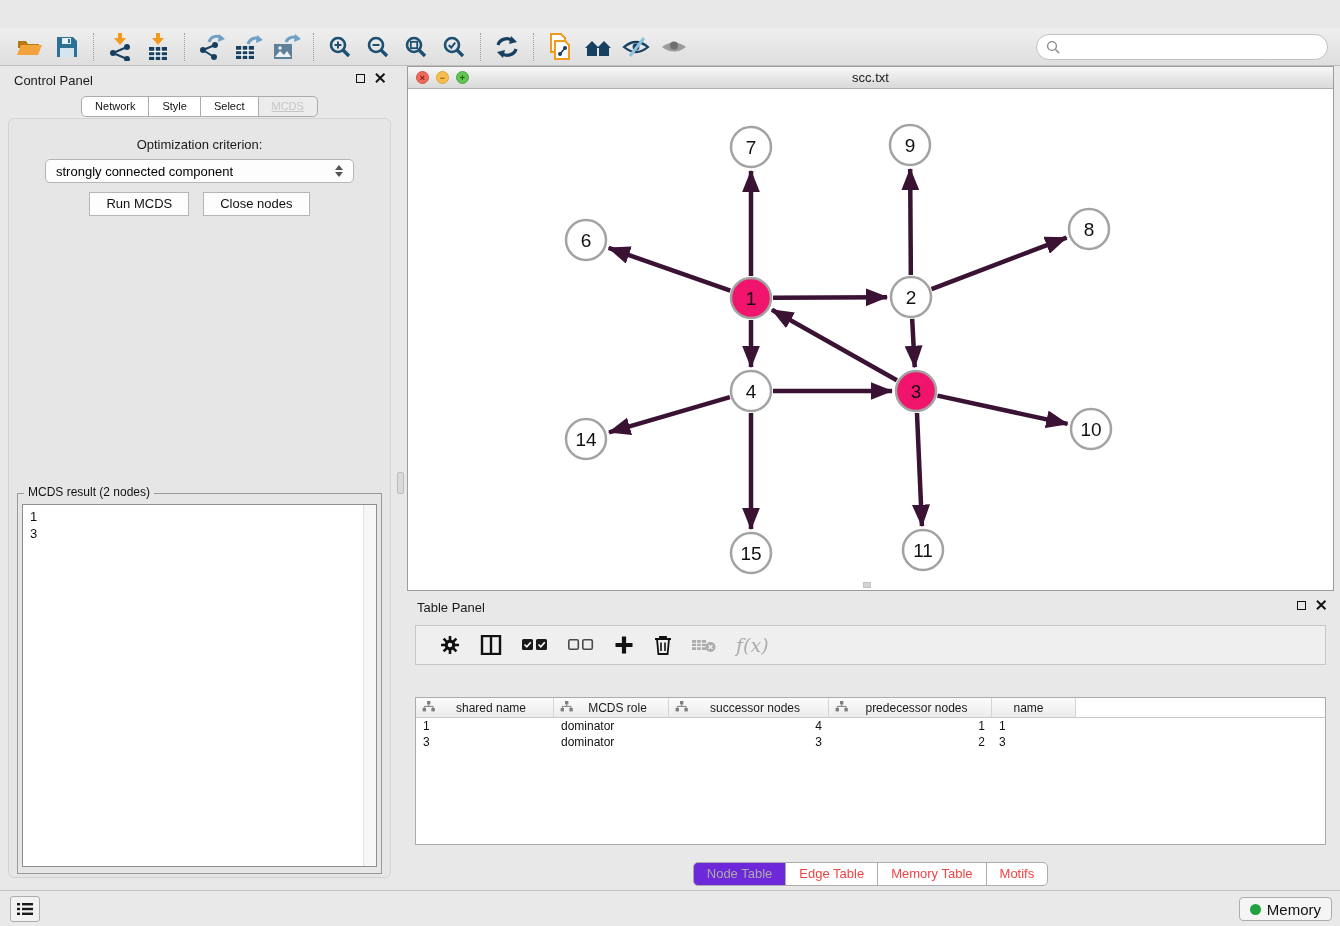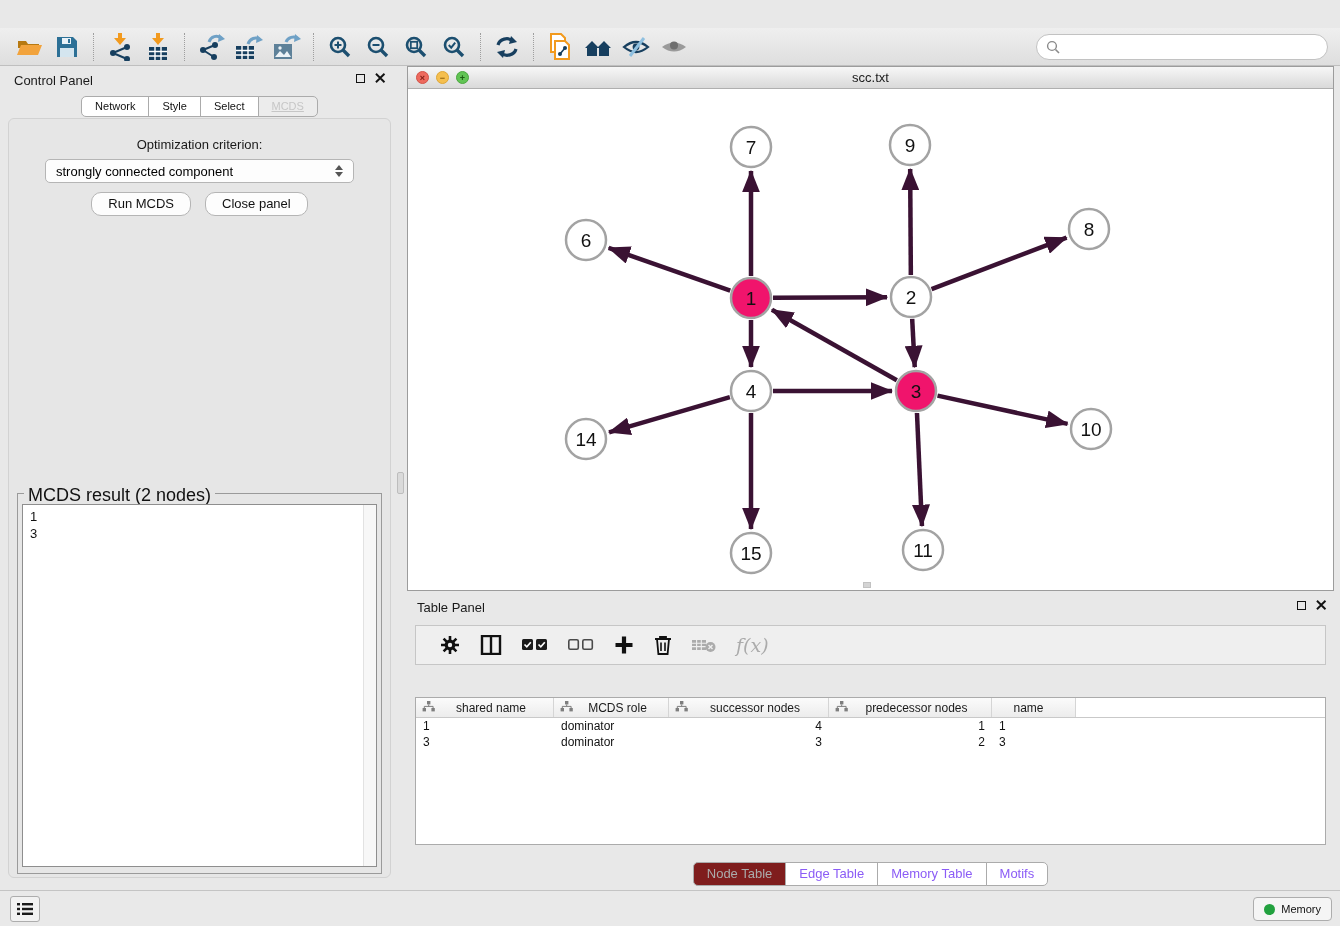--- a/index.html
+++ b/index.html
@@ -42,23 +42,23 @@
     border:1px solid #D2D2D2; border-radius:6px; }
   .opt-label { position:absolute; top:18px; left:0; right:0; text-align:center; font-size:13px; color:#1A1A1A; }
   .criterion { position:absolute; top:40px; left:36px; right:36px; height:24px; background:#FDFDFD;
     border:1px solid #B5B5B5; border-radius:5px; display:flex; align-items:center; padding:0 10px; font-size:13px; }
   .criterion .lbl { flex:1; }
   .stepper { display:flex; flex-direction:column; gap:2px; align-items:center; }
   .stepper i { width:0; height:0; border-left:4px solid transparent; border-right:4px solid transparent; }
   .stepper .up { border-bottom:5px solid #555; }
   .stepper .dn { border-top:5px solid #555; }
   .cp-buttons { position:absolute; top:73px; left:0; right:0; display:flex; justify-content:center; gap:14px; }
-  .pbtn { padding:3px 16px 4px; background:#FDFDFD; border:1px solid #B5B5B5; border-radius:10px; font-size:13px; color:#111; }
+  .pbtn { padding:3px 16px 4px; background:#FDFDFD; border:1px solid #B5B5B5; border-radius:0; font-size:13px; color:#111; }
   .result-group { position:absolute; left:8px; right:8px; top:374px; bottom:3px; border:1px solid #9A9A9A; }
-  .result-legend { position:absolute; top:-9px; left:6px; background:#E6E6E6; padding:0 4px; font-size:18px; color:#111; }
+  .result-legend { position:absolute; top:-9px; left:6px; background:#E6E6E6; padding:0 4px; font-size:12px; color:#111; }
   .result-box { position:absolute; left:4px; right:4px; top:10px; bottom:6px; background:#FFF; border:1px solid #8E8E8E; padding:3px 7px; font-size:13px; line-height:17px; color:#111; }
   .result-scroll { position:absolute; right:0; top:0; bottom:0; width:13px; background:#F7F7F7; border-left:1px solid #E2E2E2; }
 
   
   .net-window { position:absolute; left:407px; top:66px; width:927px; height:525px; background:#FFF; border:1px solid #9C9C9C; }
   .nw-title { position:relative; height:22px; background:linear-gradient(#F7F7F7,#D9D9D9); border-bottom:1px solid #AFAFAF;
     display:flex; align-items:center; justify-content:center; font-size:13px; color:#1A1A1A; }
   .traffic { position:absolute; left:8px; top:4px; display:flex; gap:7px; }
   .traffic span { width:13px; height:13px; border-radius:50%; font-size:9px; font-weight:bold; display:flex; align-items:center; justify-content:center; }
   .tl-close { background:#ED6A5E; border:1px solid #D35248; color:#7E1A12; }
@@ -77,31 +77,31 @@
   .fx { font-family:"DejaVu Serif", serif; font-style:italic; font-size:19px; color:#ABABAB; }
   .tbl { position:absolute; left:8px; right:8px; top:78px; bottom:43px; background:#FFF; border:1px solid #ABABAB; overflow:hidden;margin-top:24px; }
   .tbl-head { display:flex; height:20px; border-bottom:1px solid #C9C9C9; }
   .th { background:linear-gradient(#FBFBFB,#ECECEC); border-right:1px solid #D5D5D5; display:flex; align-items:center; font-size:12px; color:#1A1A1A; }
   .th .hico { margin:0 4px 0 6px; }
   .th .hlbl { flex:1; text-align:center; padding-right:10px; }
   .tr { display:flex; height:16px; font-size:12px; color:#111; }
   .td { padding:0 7px; overflow:hidden; white-space:nowrap; line-height:16px; }
   .ta-r { text-align:right; } .ta-l { text-align:left; }
   .bt-tabs { position:absolute; bottom:2px; left:0; right:0; display:flex; justify-content:center; }
-  .bt-tab { padding:3px 13px 4px; background:#FFF; border:1px solid #ABABAB; font-size:13px; color:#8b5cf6; margin-left:-1px; }
+  .bt-tab { padding:3px 13px 4px; background:#FFF; border:1px solid #ABABAB; font-size:13px; color:#ef4444; margin-left:-1px; }
   .bt-tab:first-child { border-radius:5px 0 0 5px; margin-left:0; }
   .bt-tab:last-child { border-radius:0 5px 5px 0; }
-  .bt-tab.active { background:#7f1d1d; color:#ABABAB; }
+  .bt-tab.active { background:#6d28d9; color:#ABABAB; }
 
   
   .statusbar { position:absolute; bottom:0; left:0; right:0; height:36px; background:#E9E9E9; border-top:1px solid #C4C4C4; }
   .list-btn { position:absolute; left:10px; top:5px; width:30px; height:26px; background:#F2F2F2; border:1px solid #ADADAD; border-radius:3px;
     display:flex; align-items:center; justify-content:center; }
   .mem-btn { position:absolute; right:8px; top:6px; height:24px; padding:0 10px; background:#F5F5F5; border:1px solid #ADADAD; border-radius:4px;
-    display:flex; align-items:center; gap:6px; font-size:11px; color:#111; }
+    display:flex; align-items:center; gap:6px; font-size:15px; color:#111; }
   .mem-dot { width:11px; height:11px; border-radius:50%; background:#22A13F; }
 </style>
 </head>
 <body>
 
 <div class="app">
 
 
   <div class="toolbar">
     <div class="tbtn">
@@ -259,21 +259,21 @@
       <div class="opt-label">Optimization criterion:</div>
       <div class="criterion">
         <span class="lbl">strongly connected component</span>
         <span class="stepper">
             <i class="up"></i>
             <i class="dn"></i>
           </span>
       </div>
       <div class="cp-buttons">
         <button class="pbtn">Run MCDS</button>
-        <button class="pbtn">Close panel</button>
+        <button class="pbtn">Close nodes</button>
       </div>
       <div class="result-group">
         <span class="result-legend">MCDS result (2 nodes)</span>
         <div class="result-box">
             <div class="result-line">1</div>
             <div class="result-line">3</div>
           </div>
         <div class="result-scroll" style="right:5px; top:11px; bottom:7px;"></div>
       </div>
     </div>

